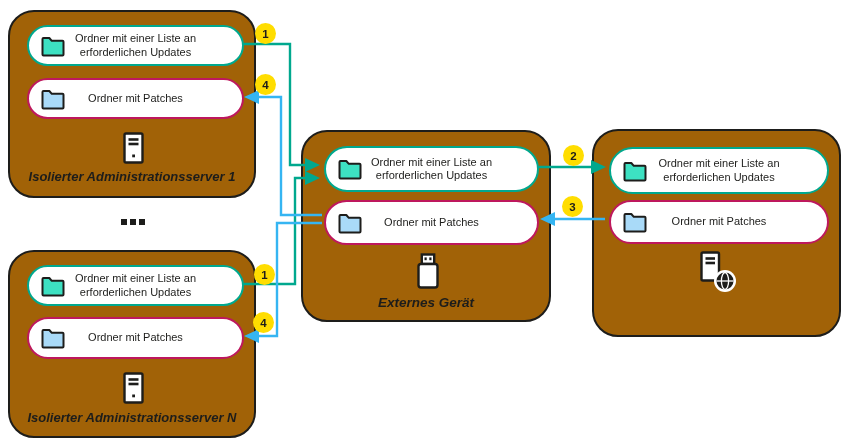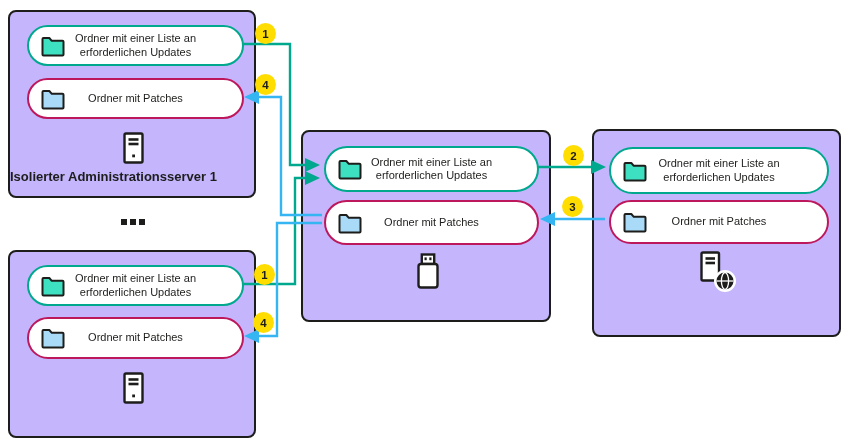--- a/index.html
+++ b/index.html
@@ -1,26 +1,26 @@
 <!DOCTYPE html>
 <html><head>
 <meta charset="utf-8">
 <style>
   html,body{margin:0;padding:0;background:#fff;}
   .canvas{position:relative;width:852px;height:448px;background:#fff;overflow:hidden;
           font-family:"Liberation Sans",sans-serif;color:#1d1d1b;}
-  .node{position:absolute;border:2.2px solid #1d1d1b;border-radius:8px;background:#c4b5fd;box-sizing:border-box;}
+  .node{position:absolute;border:2.2px solid #1d1d1b;border-radius:26px;background:#a16207;box-sizing:border-box;}
   .pill{position:absolute;border-radius:24px;background:#fff;box-sizing:border-box;}
   .pill.green{border:2px solid #00a88e;}
   .pill.blue{border:2px solid #be185d;}
   .pill-label{position:absolute;left:0;top:0;right:0;bottom:0;display:flex;align-items:center;
               justify-content:center;text-align:center;font-size:11px;line-height:13.5px;color:#1d1d1b;}
   .pill-label span{display:block;max-width:152px;}
   .folder{position:absolute;left:11px;top:50%;transform:translateY(-50%);width:26px;height:22px;}
-  .node-title{position:absolute;left:0;right:0;text-align:left;font-weight:700;font-size:13px;line-height:16px;}
+  .node-title{position:absolute;left:0;right:0;text-align:center;font-weight:700;font-size:13px;line-height:16px;font-style:italic;}
   .node-icon{position:absolute;}
   .badge{position:absolute;width:21px;height:21px;border-radius:50%;background:#ffdd00;color:#1d1d1b;
          font-size:11.5px;font-weight:700;display:flex;align-items:center;justify-content:center;z-index:6;}
   .connectors{position:absolute;left:0;top:0;width:852px;height:448px;z-index:5;pointer-events:none;}
   .ellipsis{position:absolute;left:121px;top:219px;display:flex;gap:3px;}
   .ellipsis i{display:block;width:6px;height:6px;background:#1d1d1b;}
 </style>
 </head>
 <body>
 
@@ -74,20 +74,21 @@
       <div class="pill-label">
           <span>Ordner mit Patches</span>
         </div>
     </div>
     <svg class="node-icon" style="left:113px;top:120px;width:21px;height:32px;" viewBox="0 0 21 32">
       <rect x="1.5" y="1.5" width="18" height="29" rx="1.5" fill="#fff" stroke="#1d1d1b" stroke-width="2.4"></rect>
       <line x1="5.5" y1="7.5" x2="15.5" y2="7.5" stroke="#1d1d1b" stroke-width="2.6"></line>
       <line x1="5.5" y1="12" x2="15.5" y2="12" stroke="#1d1d1b" stroke-width="2.6"></line>
       <rect x="9.2" y="22.5" width="2.8" height="2.8" fill="#1d1d1b"></rect>
     </svg>
+    <div class="node-title" style="top:158px;">Isolierter Administrationsserver N</div>
   </div>
 
   <div class="node" style="left:301px;top:130px;width:250px;height:192px;">
     <div class="pill green" style="left:21px;top:14px;width:215px;height:46px;">
       <svg class="folder" viewBox="0 0 26 22">
         <path d="M2.5 19.5 V4 Q2.5 3 3.5 3 H9.3 L11.8 5.8 H22.5 Q23.5 5.8 23.5 6.8 V19.5 Q23.5 20.5 22.5 20.5 H3.5 Q2.5 20.5 2.5 19.5 Z" fill="#3DE1C2" stroke="#1d1d1b" stroke-width="2" stroke-linejoin="round"></path>
       </svg>
       <div class="pill-label">
           <span>Ordner mit einer Liste an erforderlichen Updates</span>
         </div>
@@ -99,20 +100,21 @@
       <div class="pill-label">
           <span>Ordner mit Patches</span>
         </div>
     </div>
     <svg class="node-icon" style="left:112px;top:121px;width:26px;height:36px;" viewBox="0 0 26 36">
       <rect x="6.8" y="1.5" width="12.4" height="9.5" fill="#fff" stroke="#1d1d1b" stroke-width="2.4"></rect>
       <line x1="10.6" y1="4.4" x2="10.6" y2="7.2" stroke="#1d1d1b" stroke-width="2.2"></line>
       <line x1="15.4" y1="4.4" x2="15.4" y2="7.2" stroke="#1d1d1b" stroke-width="2.2"></line>
       <rect x="3.5" y="11" width="19" height="23.5" rx="2.5" fill="#fff" stroke="#1d1d1b" stroke-width="2.4"></rect>
     </svg>
+    <div class="node-title" style="top:163px;font-size:13.5px;">Externes Gerät</div>
   </div>
 
   <div class="node" style="left:592px;top:129px;width:249px;height:208px;">
     <div class="pill green" style="left:15px;top:16px;width:220px;height:47px;">
       <svg class="folder" viewBox="0 0 26 22">
         <path d="M2.5 19.5 V4 Q2.5 3 3.5 3 H9.3 L11.8 5.8 H22.5 Q23.5 5.8 23.5 6.8 V19.5 Q23.5 20.5 22.5 20.5 H3.5 Q2.5 20.5 2.5 19.5 Z" fill="#3DE1C2" stroke="#1d1d1b" stroke-width="2" stroke-linejoin="round"></path>
       </svg>
       <div class="pill-label">
           <span>Ordner mit einer Liste an erforderlichen Updates</span>
         </div>

